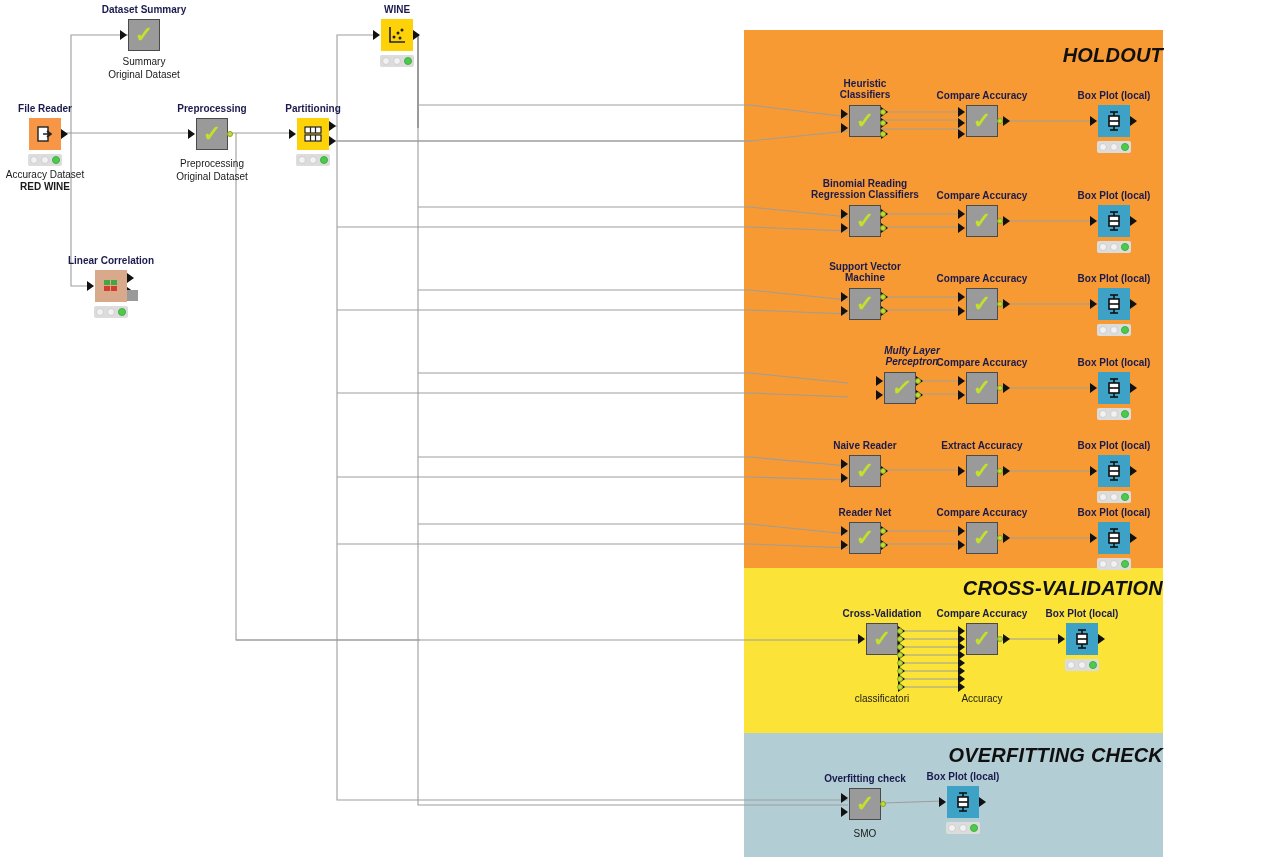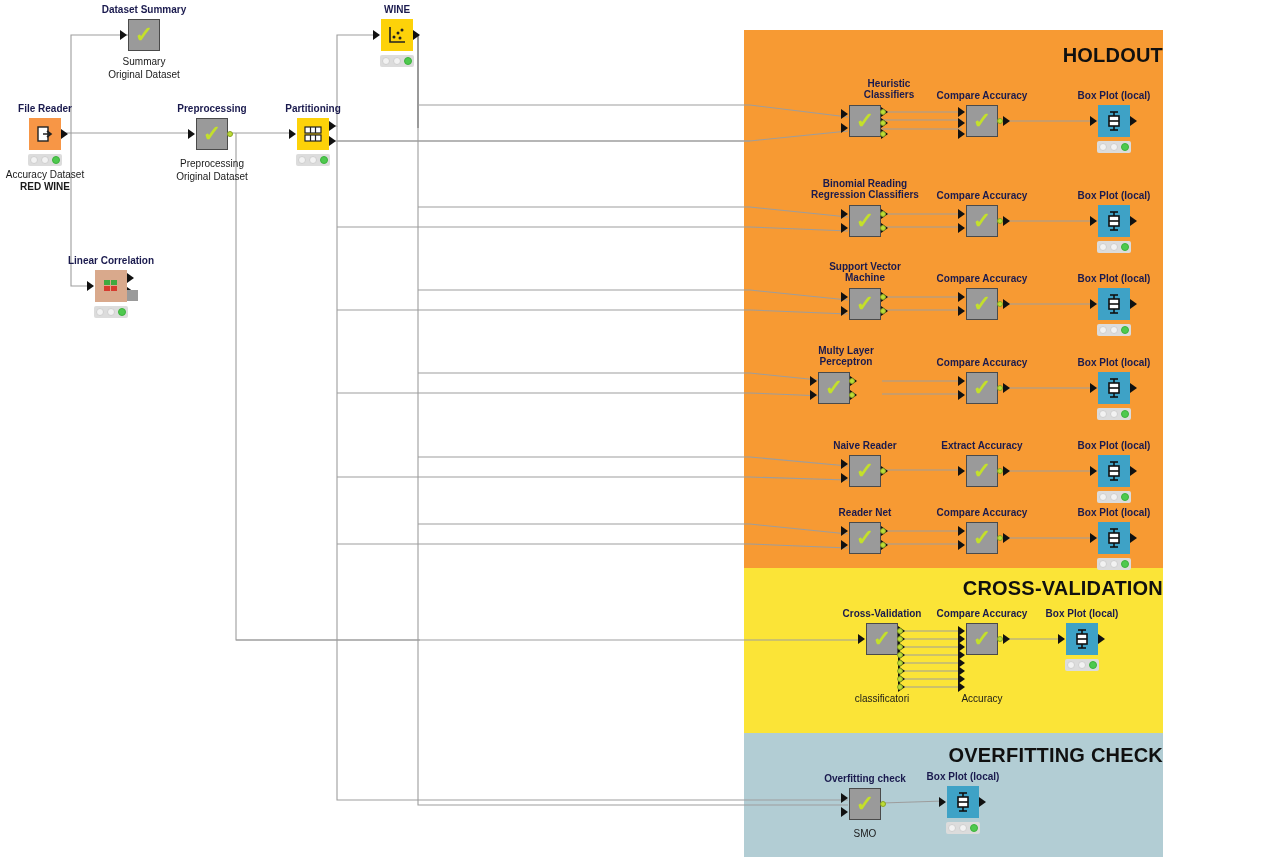--- a/index.html
+++ b/index.html
@@ -12,20 +12,21 @@
     overflow:hidden;
   }
   
   .group{position:absolute;}
   .group-title{
     position:absolute;
     font-weight:bold;
     color:#101010;
     white-space:nowrap;
     letter-spacing:.2px;
+    font-style:italic;
   }
   
   #wires{position:absolute;left:0;top:0;width:1286px;height:857px;pointer-events:none;}
   #wires path,#wires line{fill:none;stroke:#9d9d9d;stroke-width:1.1;}
   #wires .thick{stroke:#8f8f8f;stroke-width:1.6;}
 
   
   .node{position:absolute;}
   .node .box{
     position:absolute;left:0;top:0;
@@ -267,21 +268,21 @@
     </div>
     <span class="port" style="left:32px;top:11px;"></span>
     <div class="status" style="top:36px;">
       <i></i>
       <i></i>
       <i class="on"></i>
     </div>
   </div>
 
   <div id="holdout-rows">
-      <div class="node" style="left:849px;top:105px;width:32px;height:32px;padding-left:48px;">
+      <div class="node" style="left:849px;top:105px;width:32px;height:32px;">
         <div class="ntitle t2"><span>Heuristic</span><br><span>Classifiers</span></div>
         <span class="port" style="left:-8px;top:4px;"></span>
         <span class="port" style="left:-8px;top:18px;"></span>
         <div class="box gray">
           <span class="g-check">✓</span>
         </div>
         <span class="port" style="left:32px;top:2px;"></span>
         <span class="port" style="left:32px;top:13px;"></span>
         <span class="port" style="left:32px;top:24px;"></span>
         <span class="dot" style="left:31px;top:4px;"></span>
@@ -393,21 +394,21 @@
             <line x1="4" y1="10" x2="14" y2="10" stroke="#111" stroke-width="1.6"></line>
           </svg>
         </div>
         <span class="port" style="left:32px;top:11px;"></span>
         <div class="status" style="top:36px;">
           <i></i>
           <i></i>
           <i class="on"></i>
         </div>
       </div>
-      <div class="node" style="left:818px;top:372px;width:56px;height:32px;">
+      <div class="node" style="left:884px;top:372px;width:56px;height:32px;font-style:italic;">
         <div class="ntitle t2"><span>Multy Layer</span><br><span>Perceptron</span></div>
         <span class="port" style="left:-8px;top:4px;"></span>
         <span class="port" style="left:-8px;top:18px;"></span>
         <div class="box gray">
           <span class="g-check">✓</span>
         </div>
         <span class="port" style="left:32px;top:4px;"></span>
         <span class="port" style="left:32px;top:18px;"></span>
         <span class="dot" style="left:31px;top:6px;"></span>
         <span class="dot" style="left:31px;top:20px;"></span>

